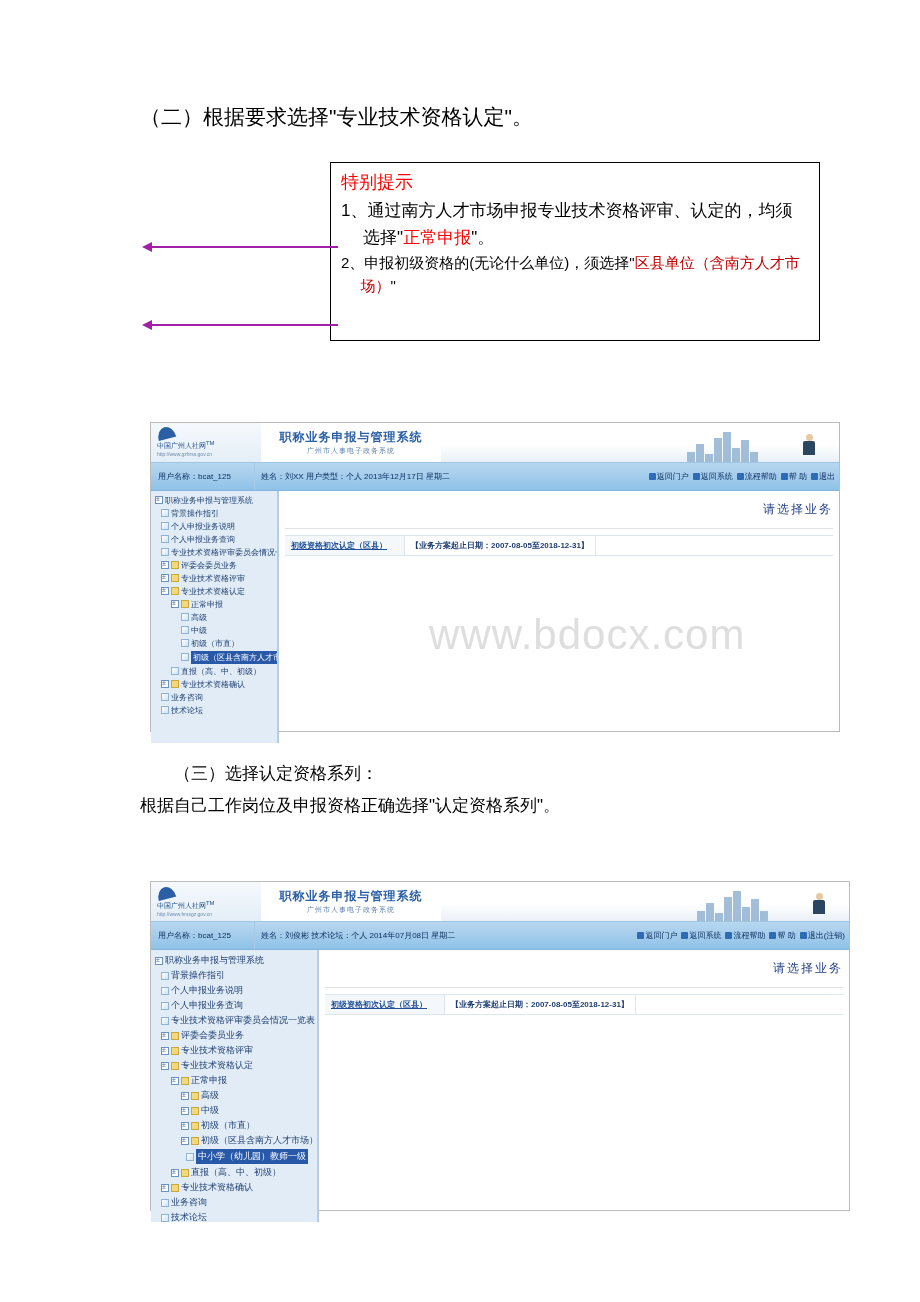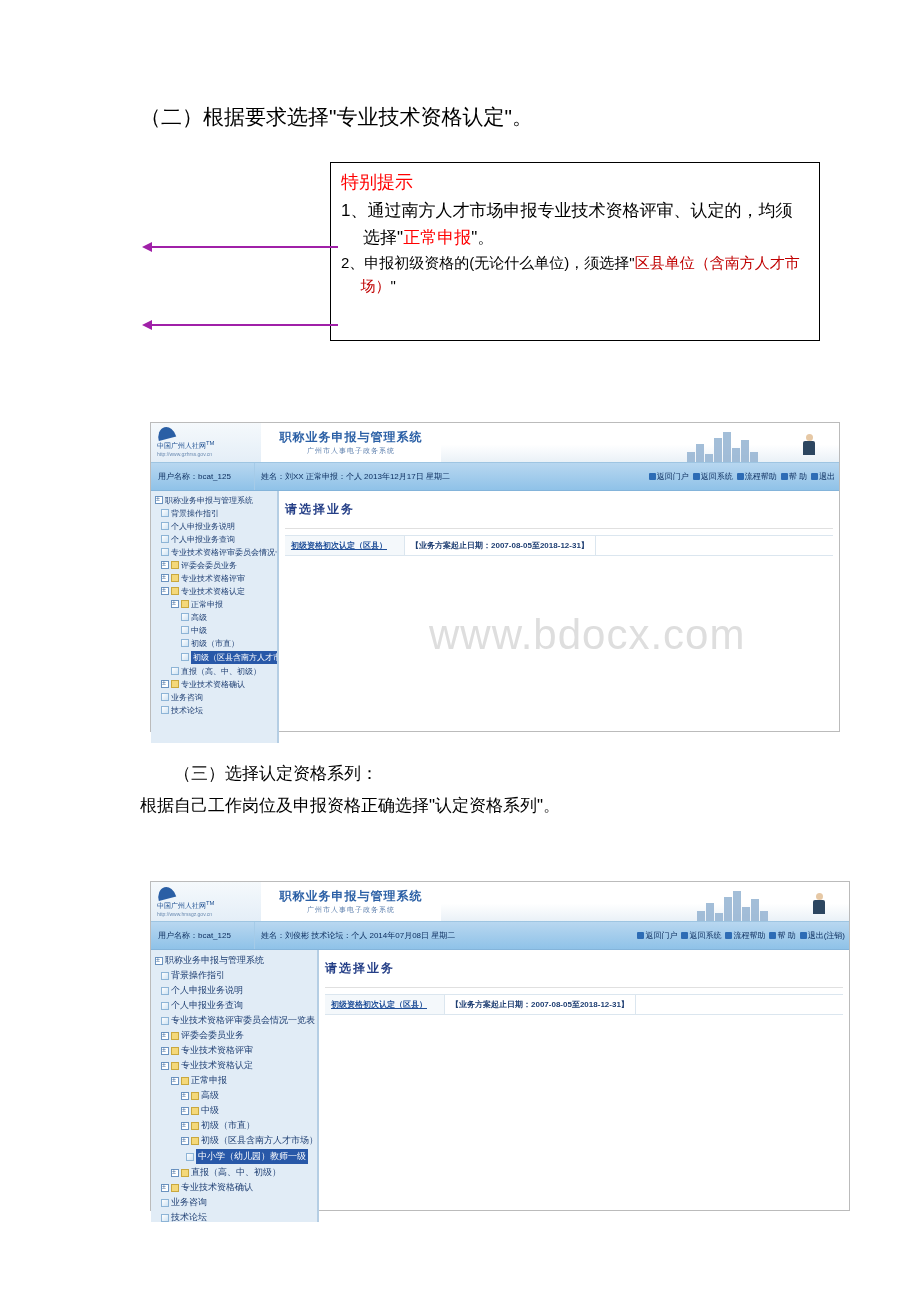--- a/index.html
+++ b/index.html
@@ -143,24 +143,24 @@
     .tree-node.lv3 { padding-left: 28px; }
     .tree-ico { display: inline-block; width: 8px; height: 8px; margin-right: 2px; vertical-align: middle; }
     .ti-expand { background: #fff; border: 1px solid #6b93c0; position: relative; }
     .ti-expand::after { content: "±"; position: absolute; left: 0; top: -2px; font-size: 7px; color: #3d6a9e; }
     .ti-doc { background: linear-gradient(135deg,#fff,#cfe3f3); border: 1px solid #8db4d6; }
     .ti-folder { background: #f4d87a; border: 1px solid #c9a83e; }
     .sel { background: #2858a8; color: #fff; padding: 1px 2px; display: inline-block; }
 
     .content-pane { flex: 1; position: relative; padding: 4px 6px; }
     .cp-title {
-      text-align: left;
+      text-align: right;
       color: #253f87;
       font-size: 12px;
-      font-weight: bold;
+      font-weight: normal;
       padding: 6px 0 10px;
       border-bottom: 1px solid #e0e0e0;
       letter-spacing: 2px;
     }
     .cp-row {
       display: flex;
       border-top: 1px solid #dbe6ef;
       border-bottom: 1px solid #dbe6ef;
       margin-top: 6px;
     }
@@ -238,21 +238,21 @@
           <div class="bld" style="height:10px"></div>
       </div>
       <div class="person">
           <div class="head"></div>
           <div class="body"></div>
         </div>
     </div>
   </div>
   <div class="info-bar">
     <div class="ib-left">用户名称：bcat_125</div>
-    <div class="ib-mid">姓名：刘XX    正常申报：个人   2013年12月17日 星期二</div>
+    <div class="ib-mid">姓名：刘XX    用户类型：个人   2013年12月17日 星期二</div>
     <div class="ib-right">
       <span class="ib-btn">
           <span class="ib-ico"></span>
           <span>返回门户</span>
         </span>
       <span class="ib-btn">
           <span class="ib-ico"></span>
           <span>返回系统</span>
         </span>
       <span class="ib-btn">

